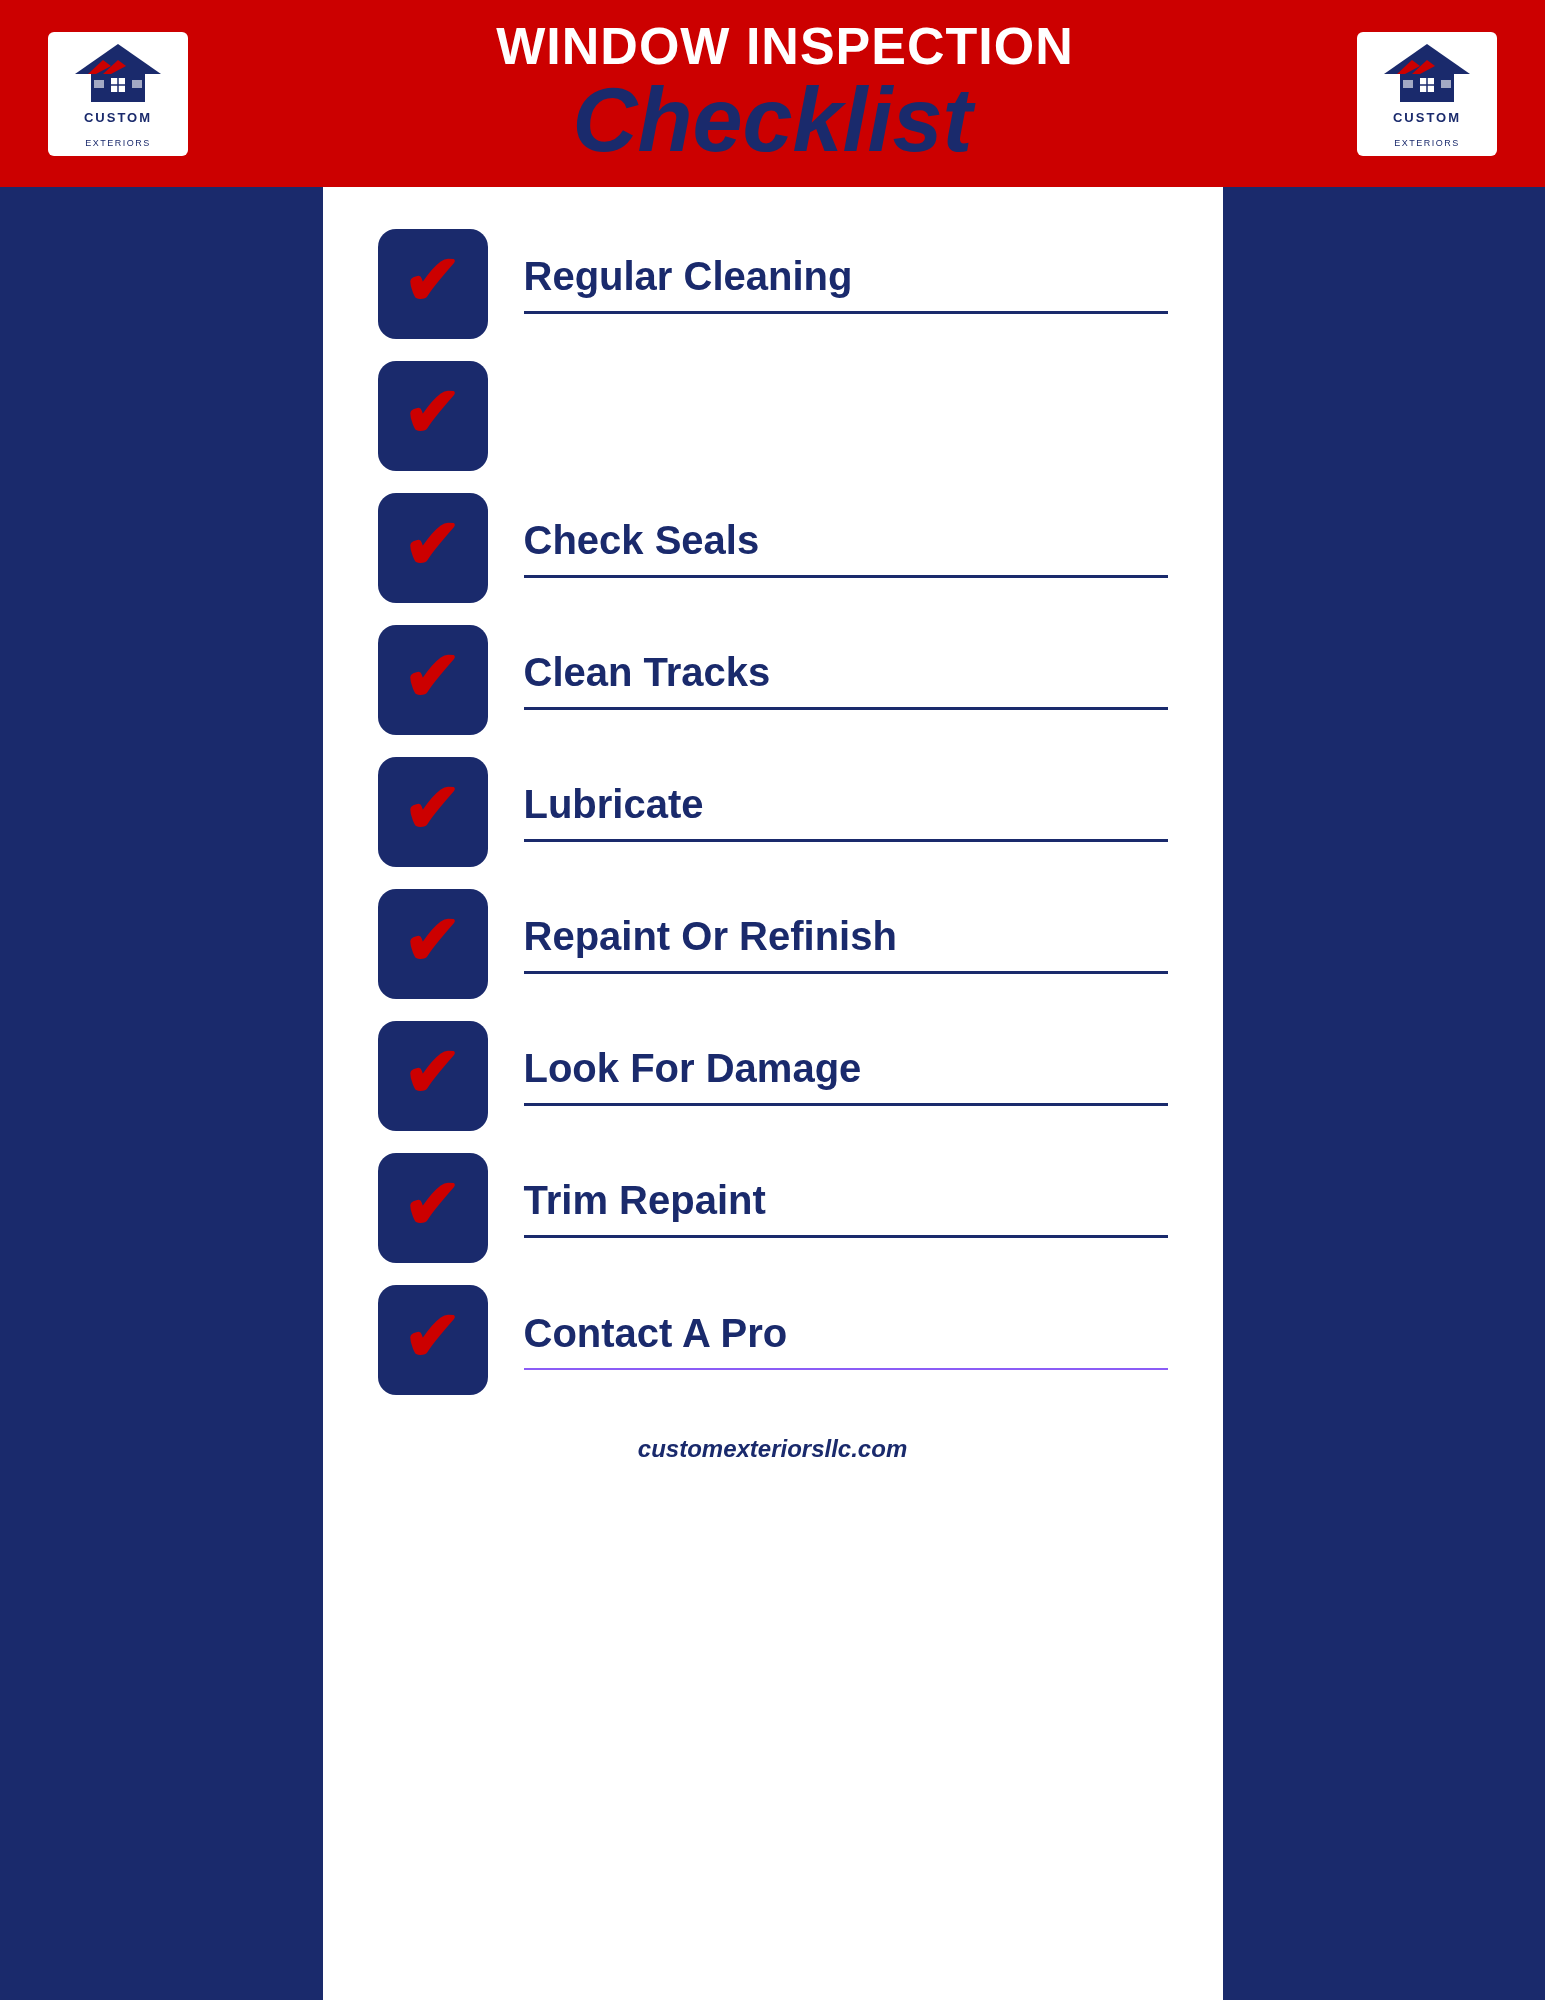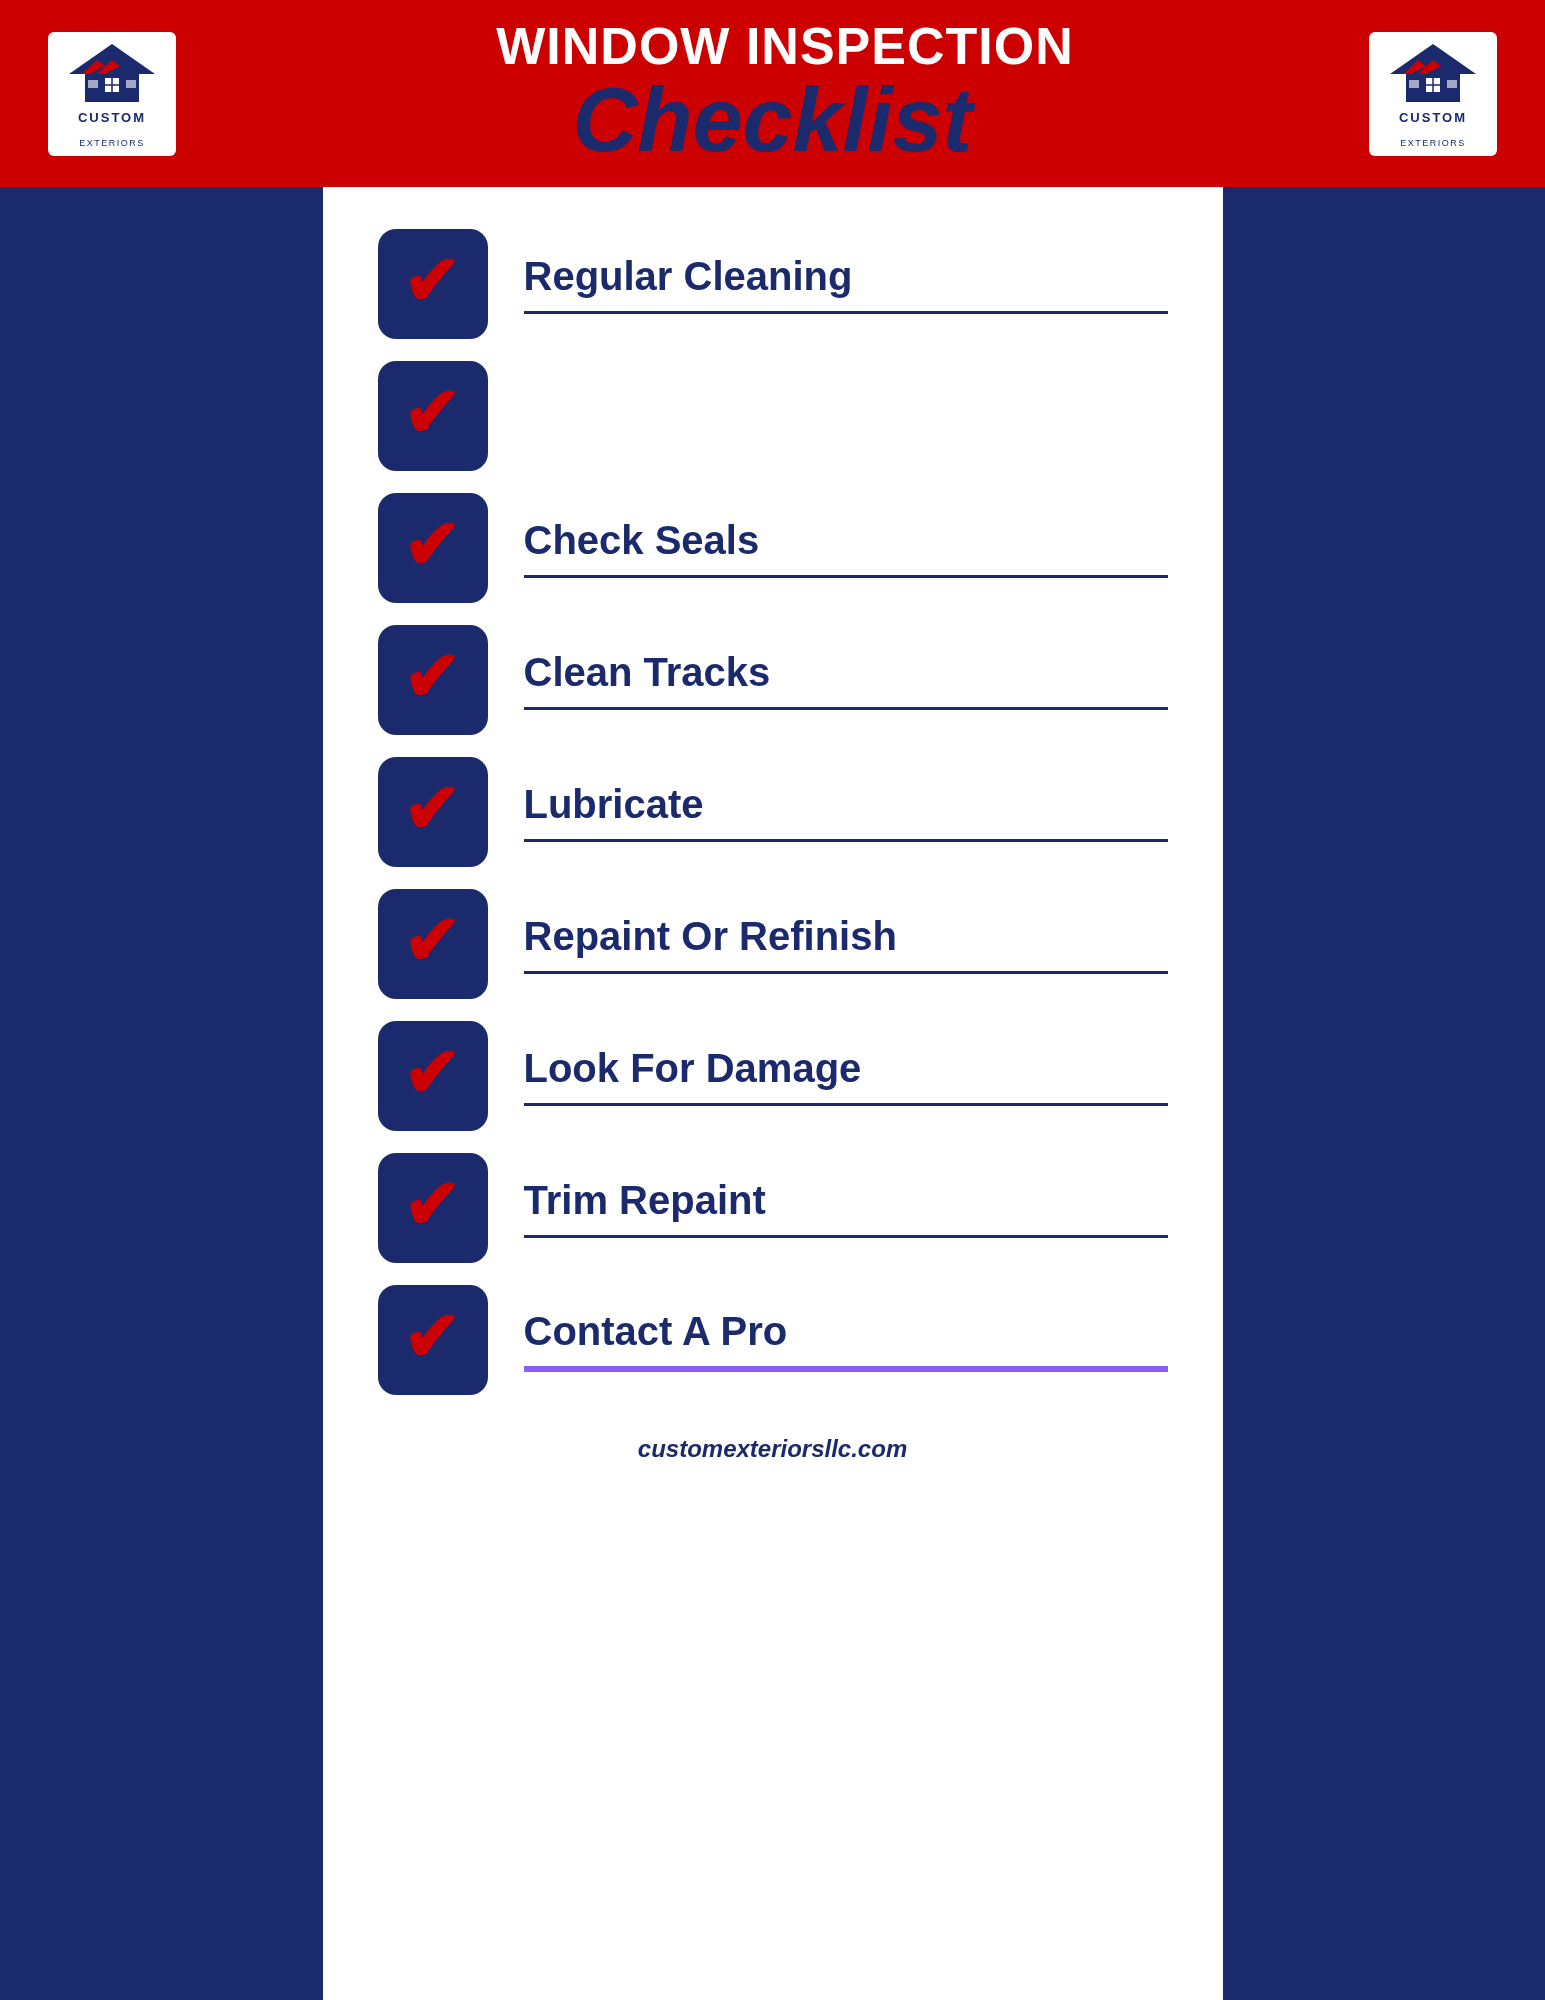--- a/index.html
+++ b/index.html
@@ -40,21 +40,21 @@
       transform: translateY(-50%);
     }
 
     .logo-box {
       background: white;
       border-radius: 6px;
       padding: 8px 0;
       display: flex;
       flex-direction: column;
       align-items: center;
-      width: 128px;
+      width: 140px;
     }
 
     .logo-icon {
       width: 90px;
       height: 68px;
     }
 
     .logo-text {
       font-size: 13px;
       font-weight: 900;
@@ -157,21 +157,21 @@
     }
 
     .center-col {
       background: white;
       width: 900px;
       flex-shrink: 0;
     }
 
     
     .checklist-item:last-child .item-label {
-      border-bottom: 6px solid #8b5cf6;
+      border-bottom: 2px solid #8b5cf6;
     }
   </style>
 </head>
 <body>
 
 <div class="header">
 
   <div class="header-logo-left">
     <div class="logo-box">
       <svg class="logo-icon" viewBox="0 0 90 68" xmlns="http://www.w3.org/2000/svg">

